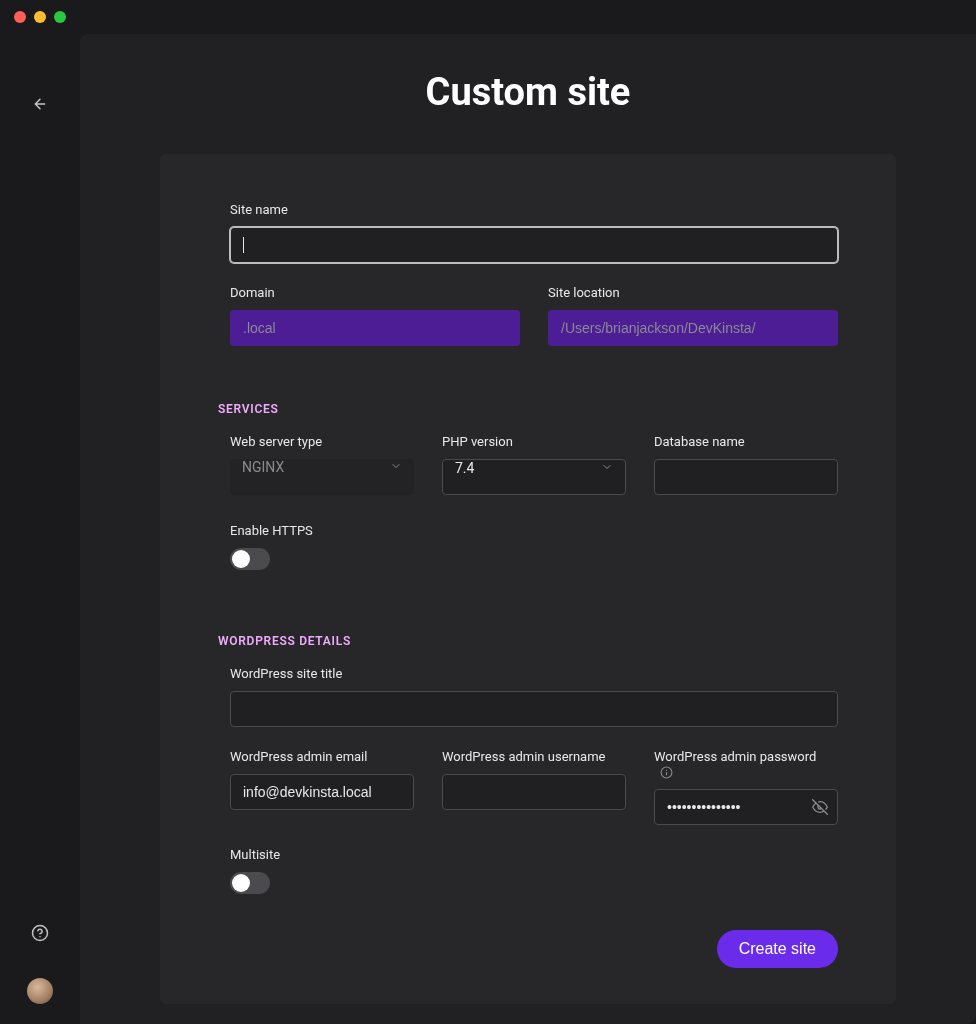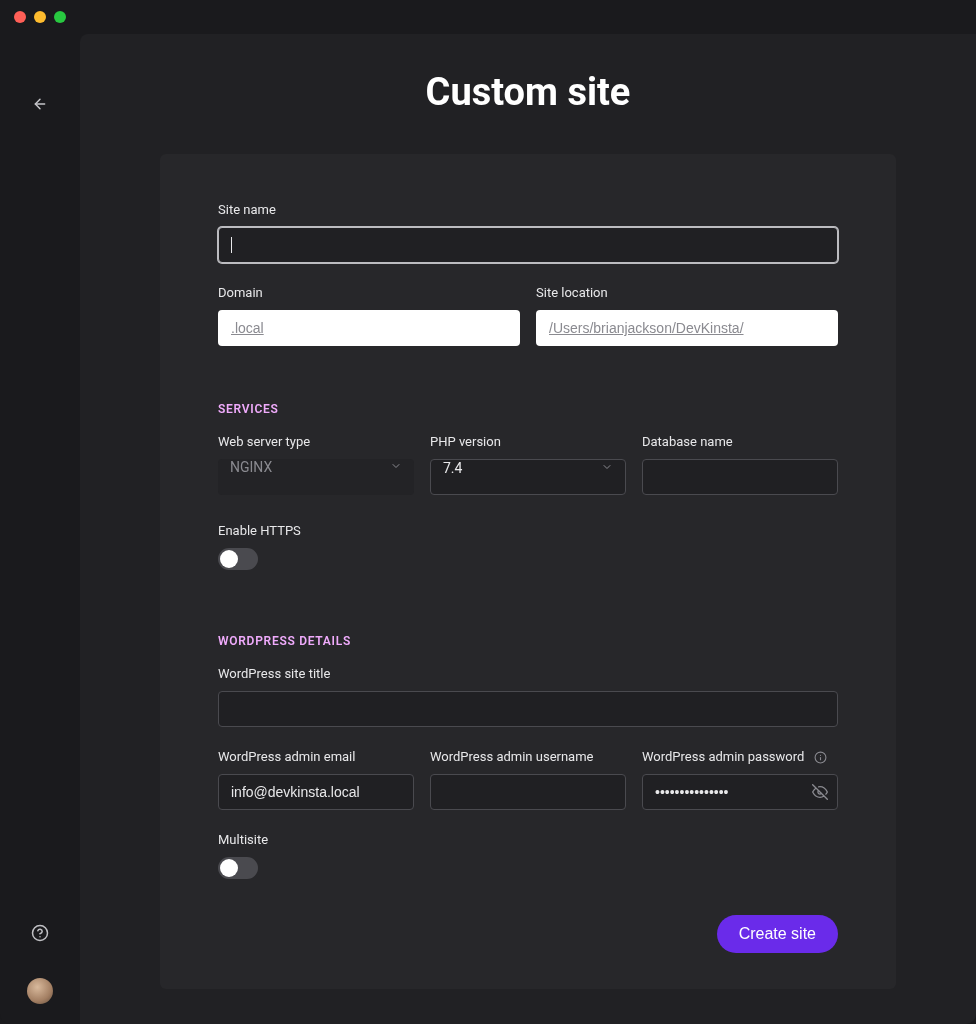--- a/index.html
+++ b/index.html
@@ -97,29 +97,28 @@
     color: #e8e8ea;
     padding: 0 12px;
     font-size: 14px;
     outline: none;
   }
   .text-input.focus {
     border: 1px solid #bcbcc0;
     box-shadow: 0 0 0 1px #bcbcc0;
   }
   .text-input.readonly {
-    background: #ffffff;
+    background: #4c1d95;
     border: 1px solid transparent;
     color: #8a8a90;
-    text-decoration: underline;
   }
   .text-input::placeholder { color: #8a8a90; }
 
   .row { display:flex; gap:16px; margin-bottom: 28px; }
-  .col { flex:1; display:flex; flex-direction:column; }
+  .col { flex:1; display:flex; flex-direction:column;margin-left:12px; }
   .col-1 { flex:1; }
   .mb-lg { margin-bottom: 56px; }
 
   .select {
     width: 100%;
     height: 36px;
     background: #202023;
     border: 1px solid #4a4a4f;
     border-radius: 4px;
     color: #e8e8ea;

